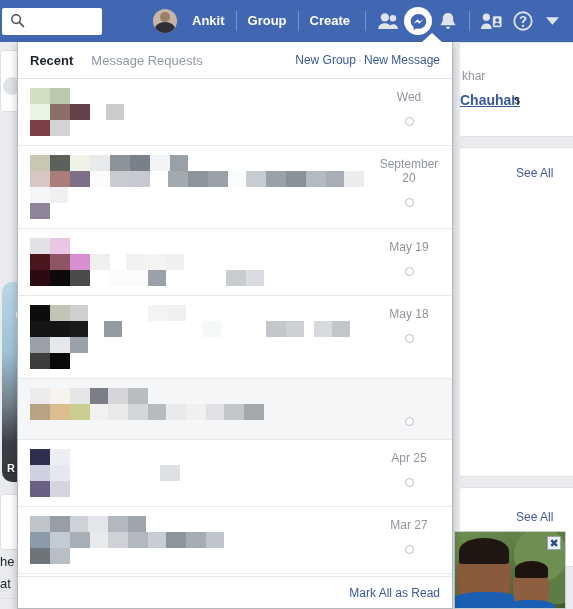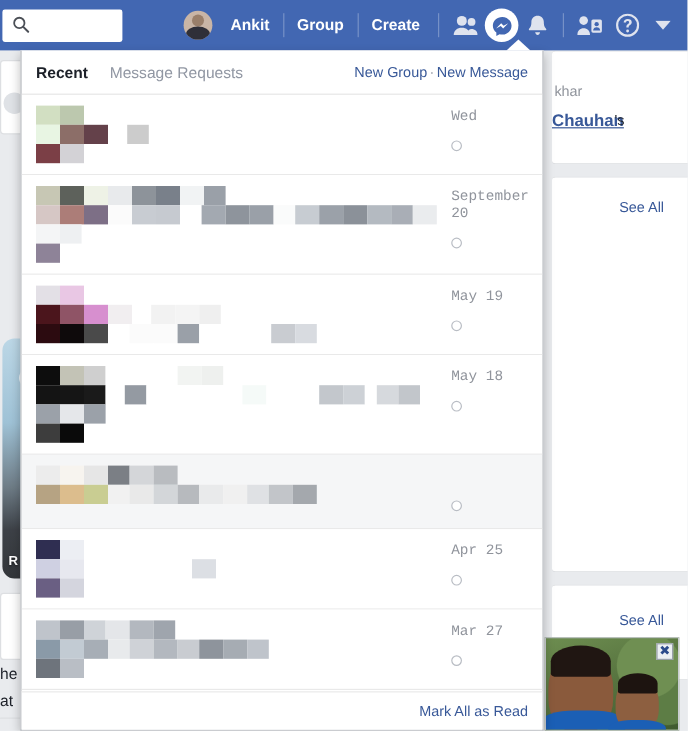--- a/index.html
+++ b/index.html
@@ -124,21 +124,21 @@
   .dd-dot { color: #9197a3; margin: 0 2px; }
 
   .dd-list { flex: 1 1 auto; overflow: hidden; position: relative; }
   .msg-row {
     position: relative; display: flex; align-items: flex-start;
     padding: 9px 10px 9px 12px; border-bottom: 1px solid #e9e9e9;
     cursor: pointer; background: #fff;
   }
   .msg-row.hovered { background: #f5f6f7; }
   .msg-body { flex: 1 1 auto; min-width: 0; padding-right: 8px; }
-  .msg-meta { flex: none; width: 66px; text-align: left; padding-top: 2px; font-family: Liberation Mono, monospace; }
+  .msg-meta { flex: none; width: 66px; text-align: center; padding-top: 2px; }
   .msg-time { font-size: 12px; color: #90949c; display: block; }
   .unread-dot {
     display: inline-block; margin-top: 13px; width: 9px; height: 9px;
     border-radius: 50%; border: 1.5px solid #b9bdc4; background: #fff;
     cursor: pointer;
   }
   
   .mos { display: flex; flex-wrap: wrap; }
   .mos i { display: block; }
 

